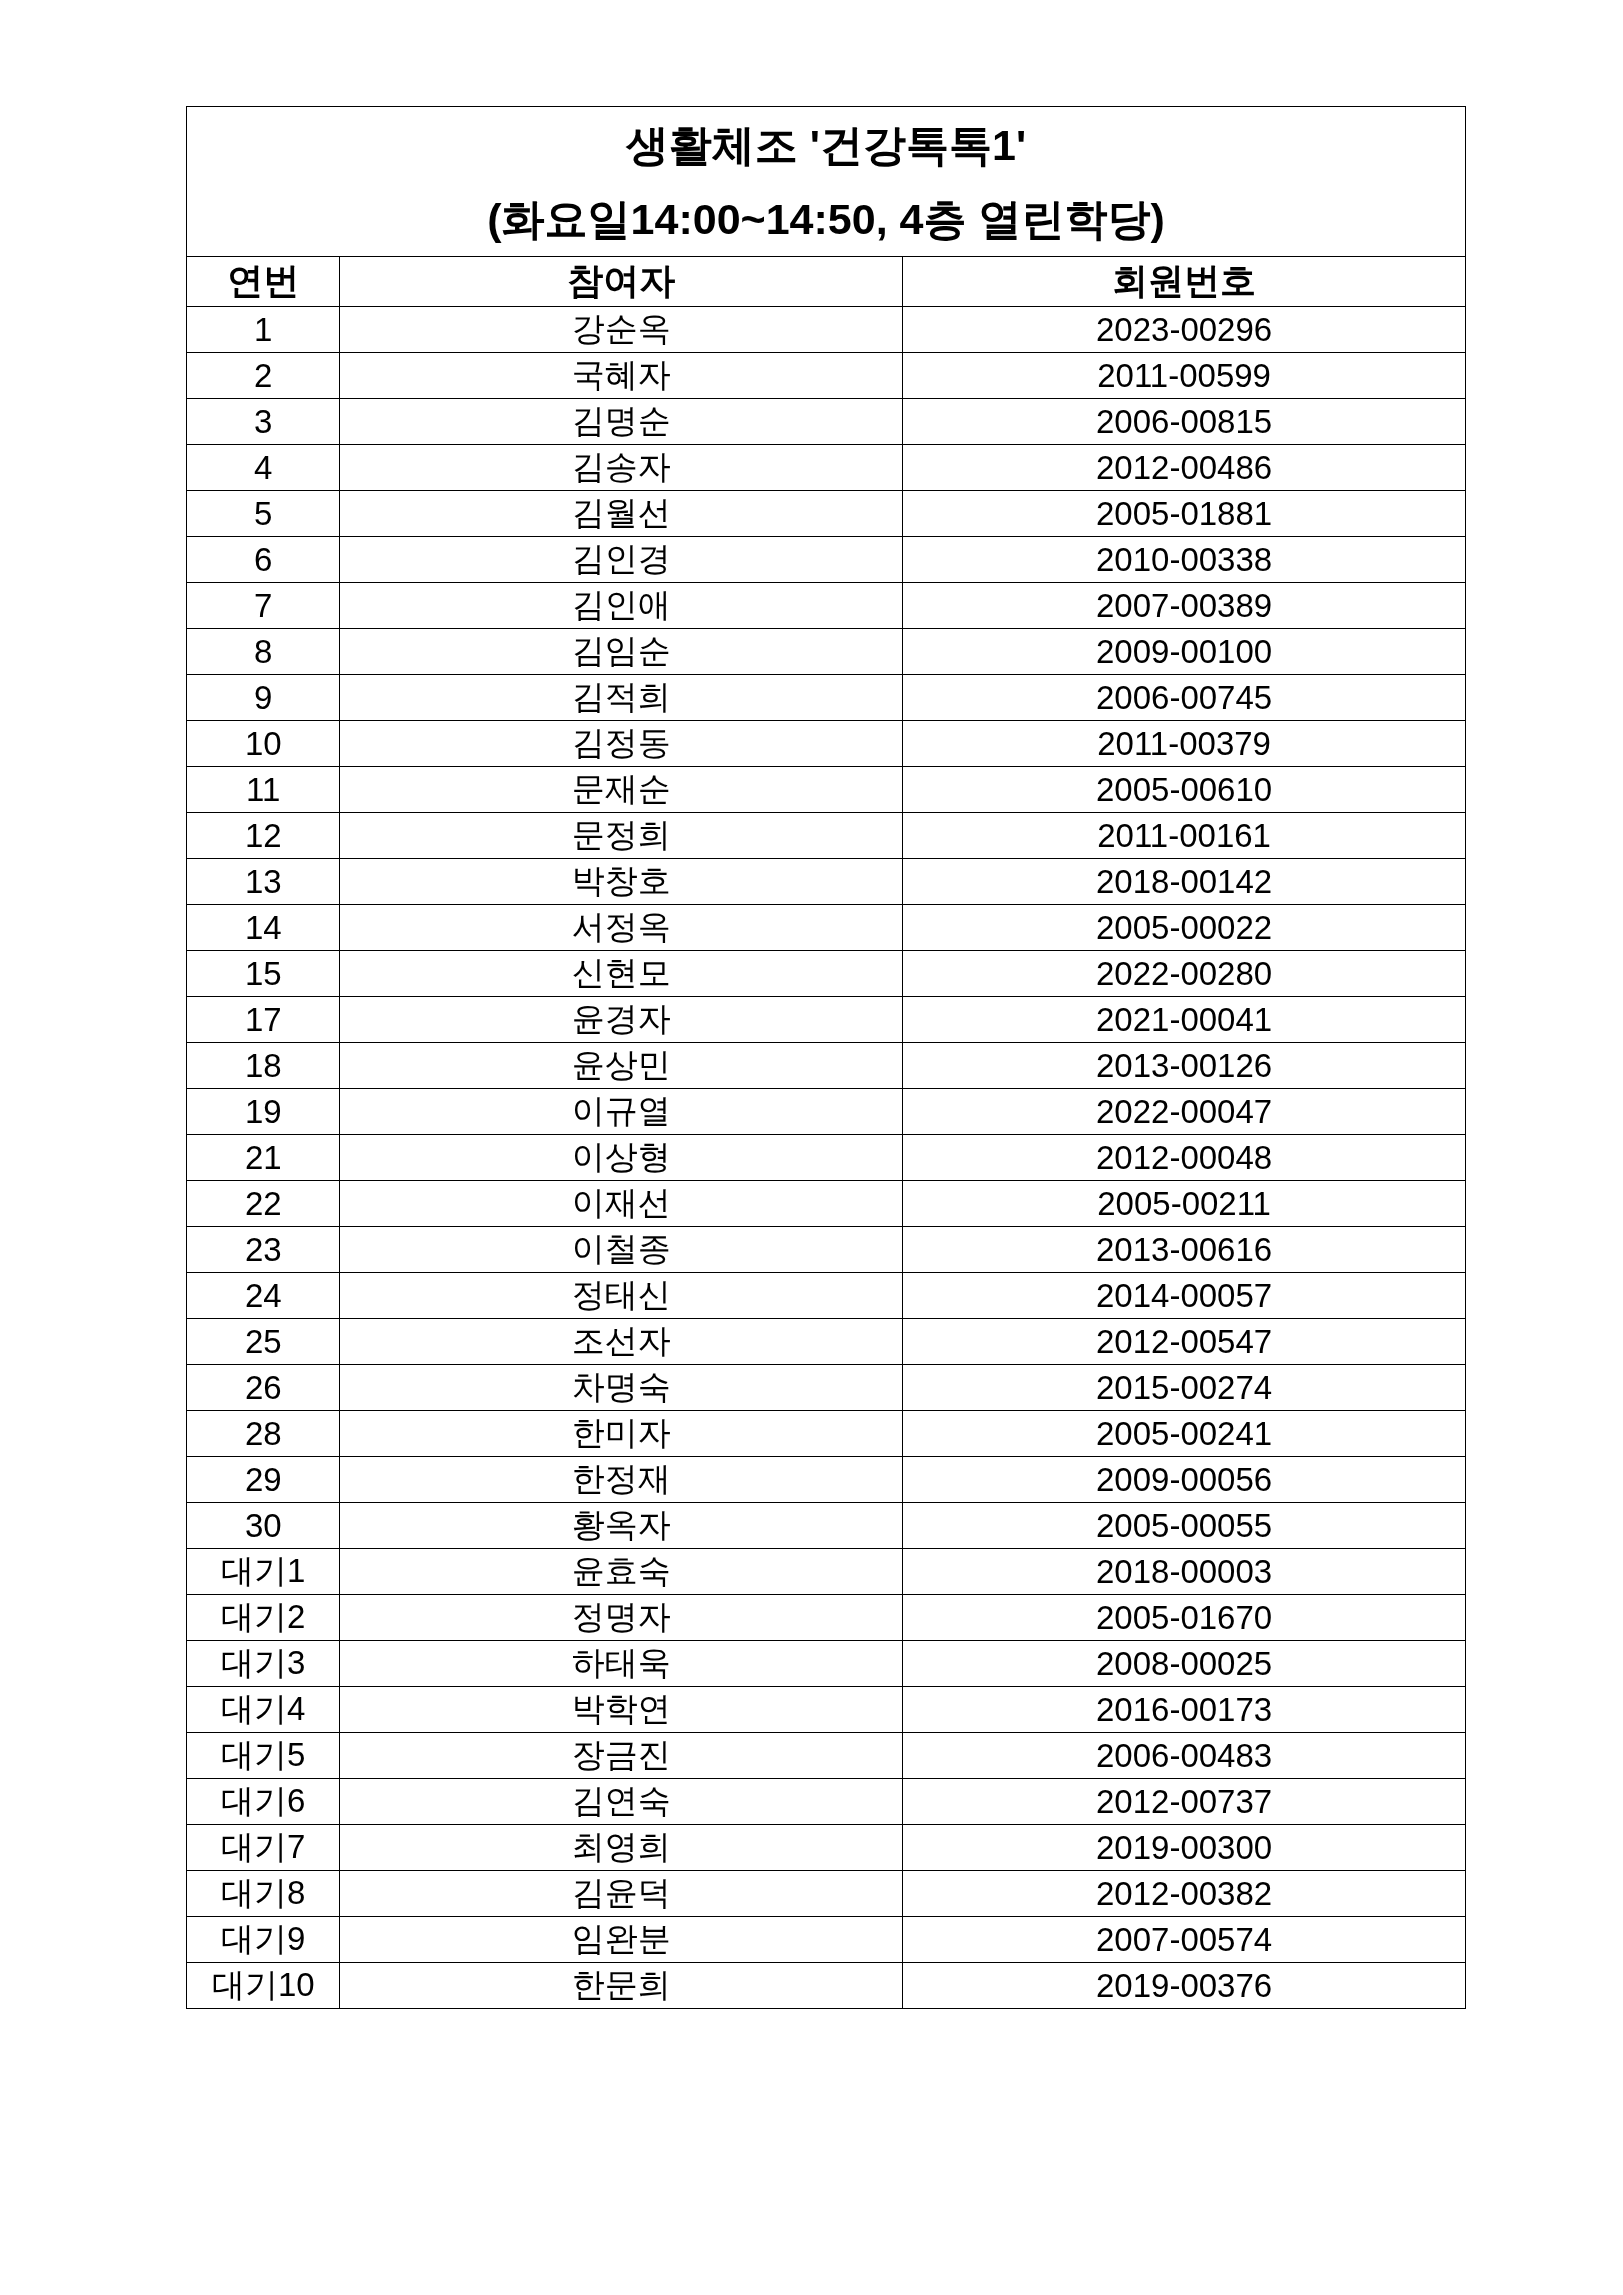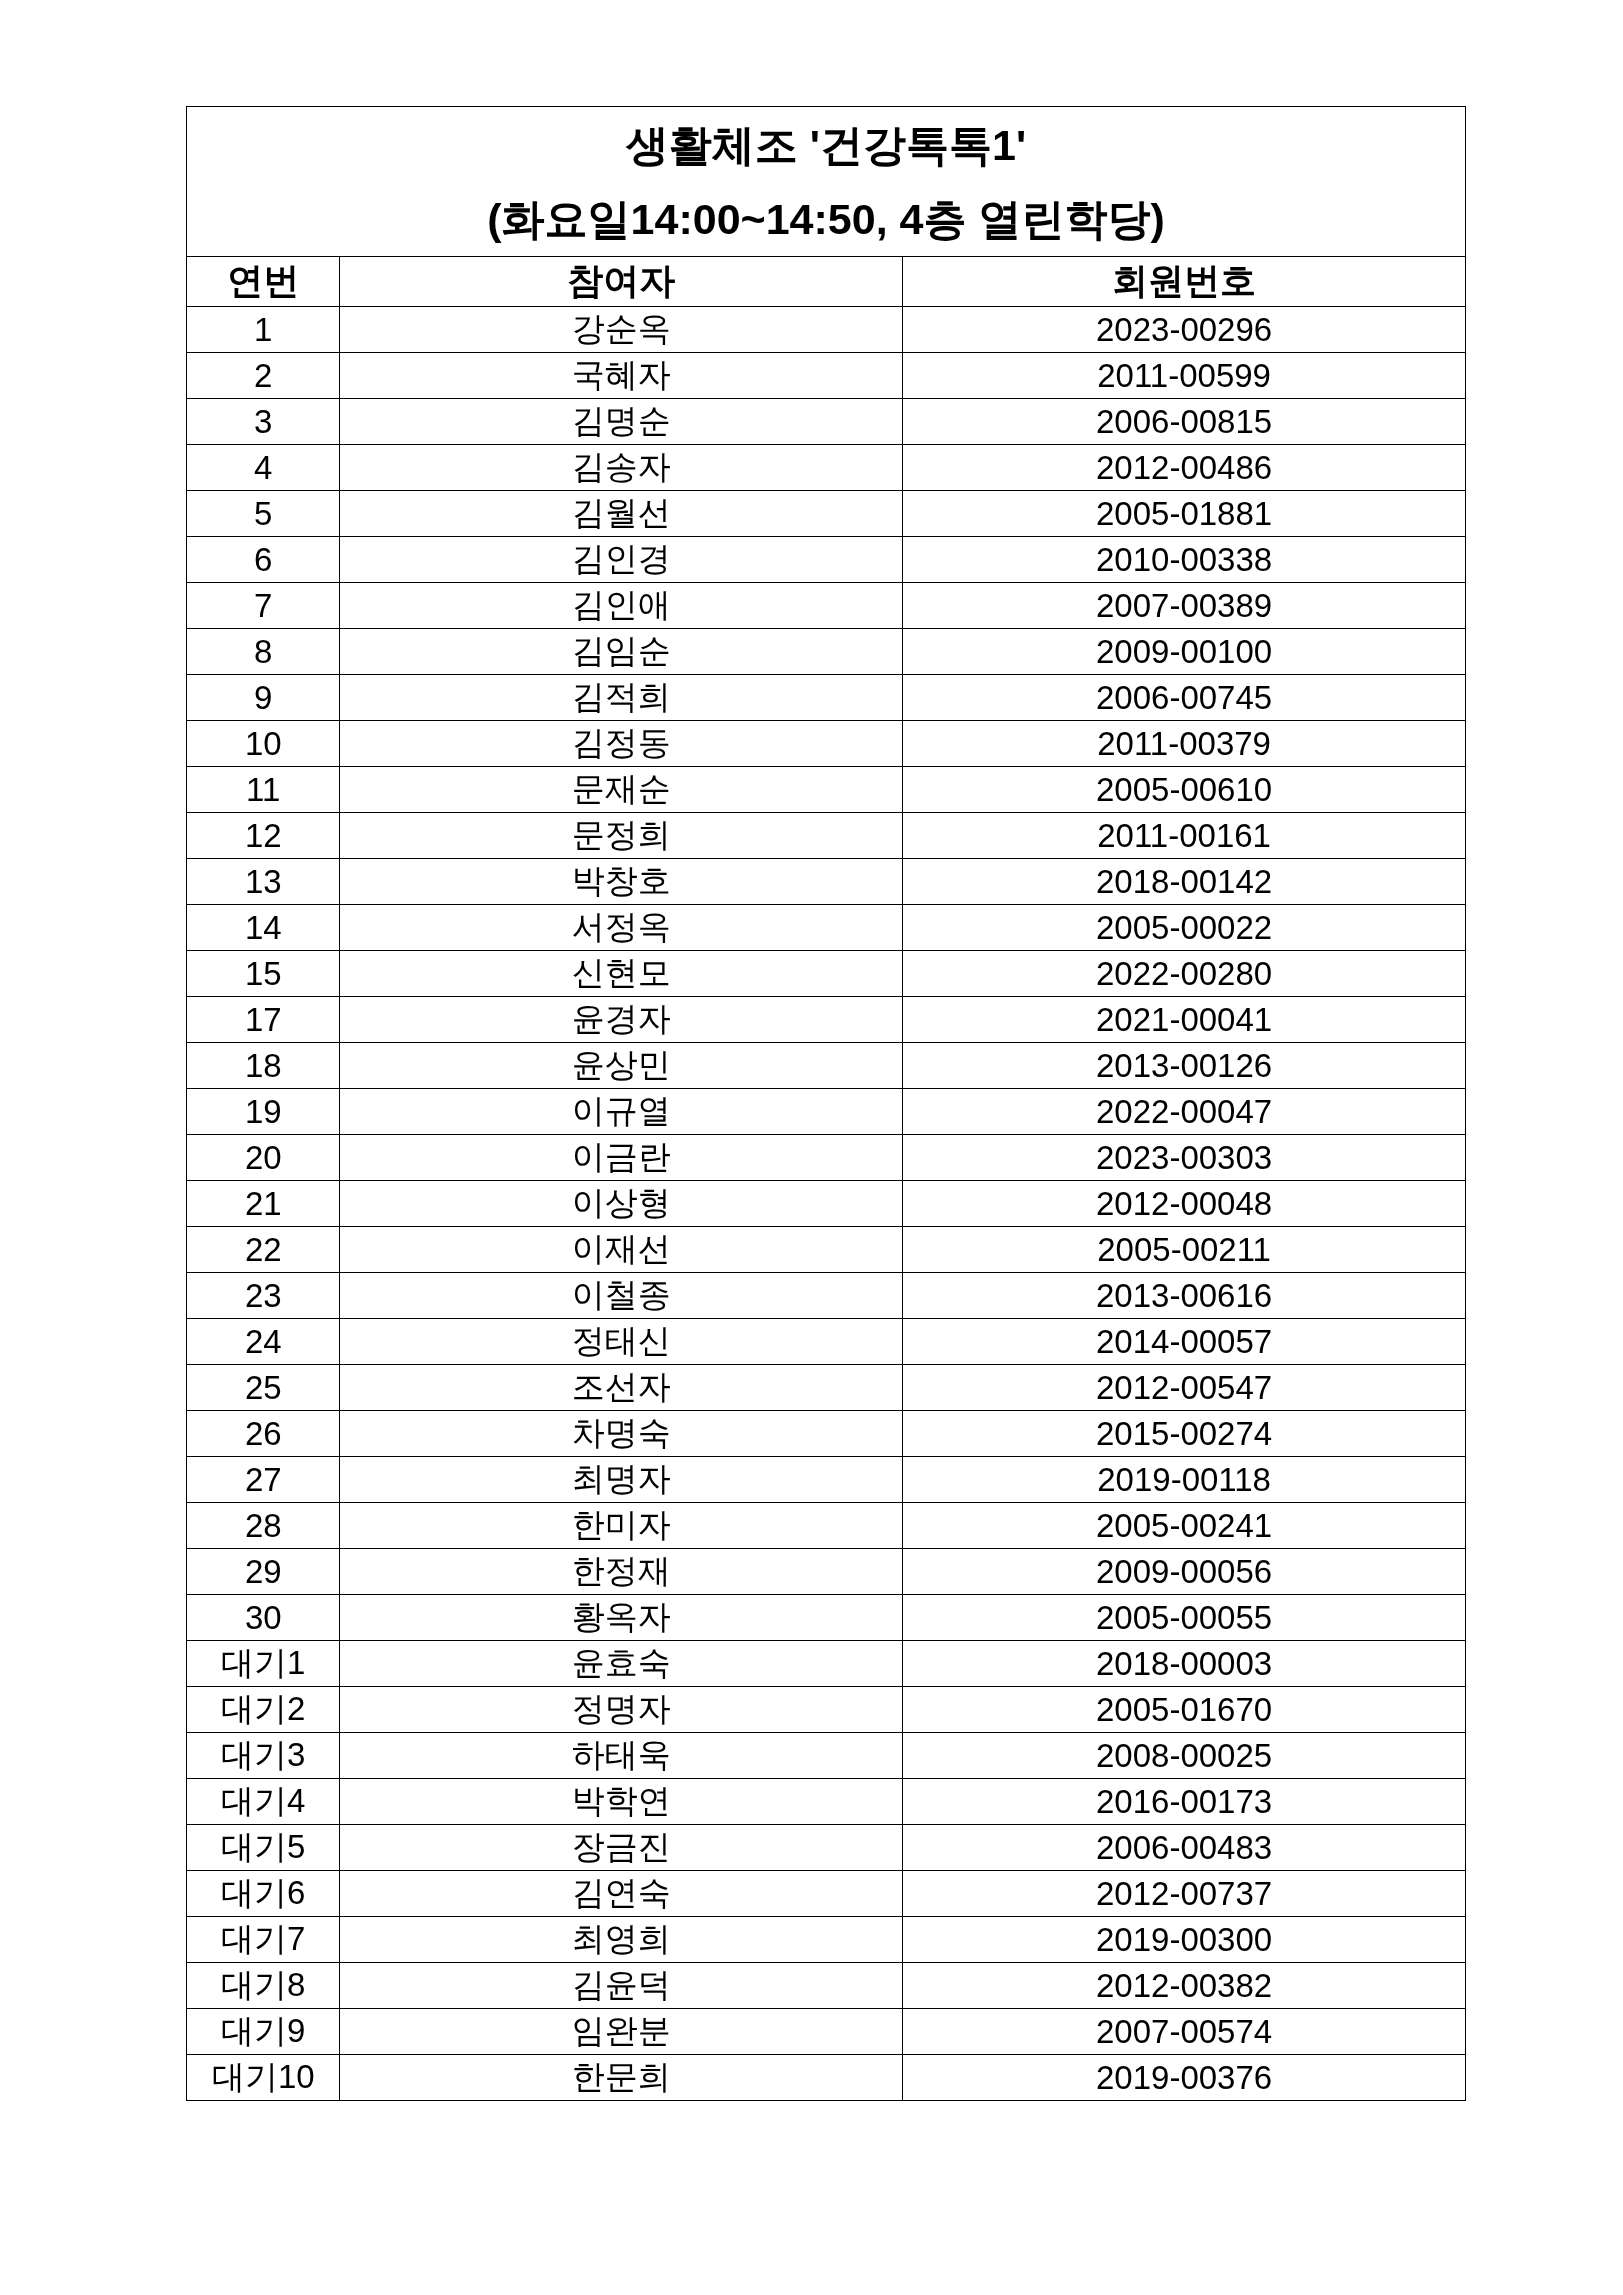--- a/index.html
+++ b/index.html
@@ -184,25 +184,20 @@
     <td class="data-cell">윤상민</td>
     <td class="data-cell">2013-00126</td>
   </tr>
 
   <tr>
     <td class="data-cell">19</td>
     <td class="data-cell">이규열</td>
     <td class="data-cell">2022-00047</td>
   </tr>
 
-  <tr>
-    <td class="data-cell">20</td>
-    <td class="data-cell">이금란</td>
-    <td class="data-cell">2023-00303</td>
-  </tr>
 
   <tr>
     <td class="data-cell">21</td>
     <td class="data-cell">이상형</td>
     <td class="data-cell">2012-00048</td>
   </tr>
 
   <tr>
     <td class="data-cell">22</td>
     <td class="data-cell">이재선</td>
@@ -226,25 +221,20 @@
     <td class="data-cell">조선자</td>
     <td class="data-cell">2012-00547</td>
   </tr>
 
   <tr>
     <td class="data-cell">26</td>
     <td class="data-cell">차명숙</td>
     <td class="data-cell">2015-00274</td>
   </tr>
 
-  <tr>
-    <td class="data-cell">27</td>
-    <td class="data-cell">최명자</td>
-    <td class="data-cell">2019-00118</td>
-  </tr>
 
   <tr>
     <td class="data-cell">28</td>
     <td class="data-cell">한미자</td>
     <td class="data-cell">2005-00241</td>
   </tr>
 
   <tr>
     <td class="data-cell">29</td>
     <td class="data-cell">한정재</td>

